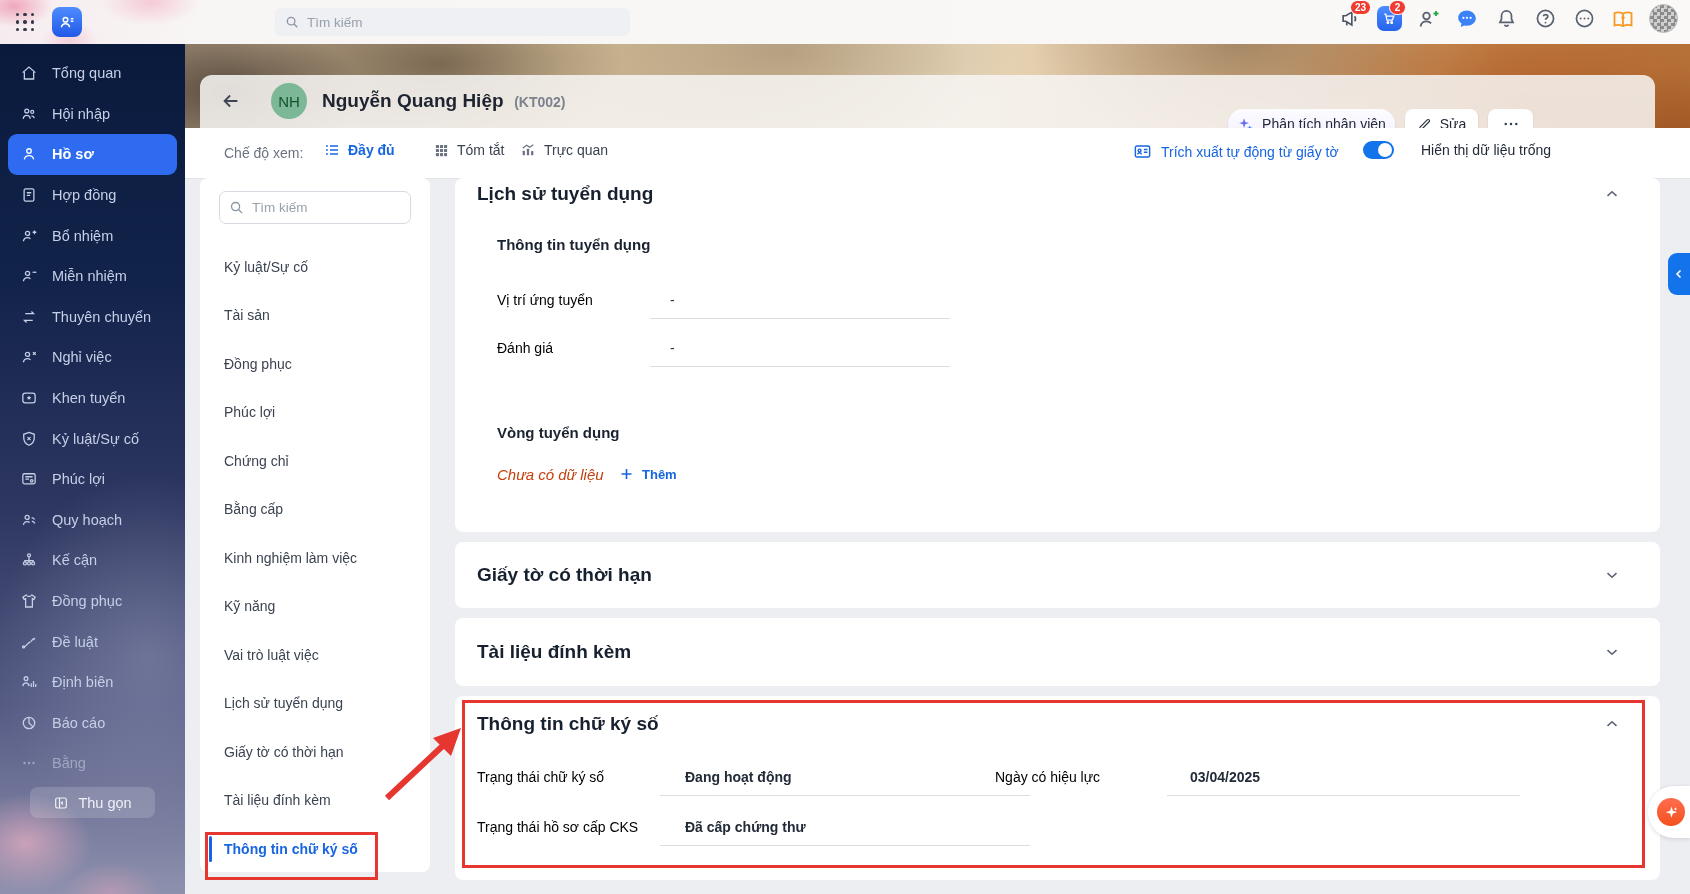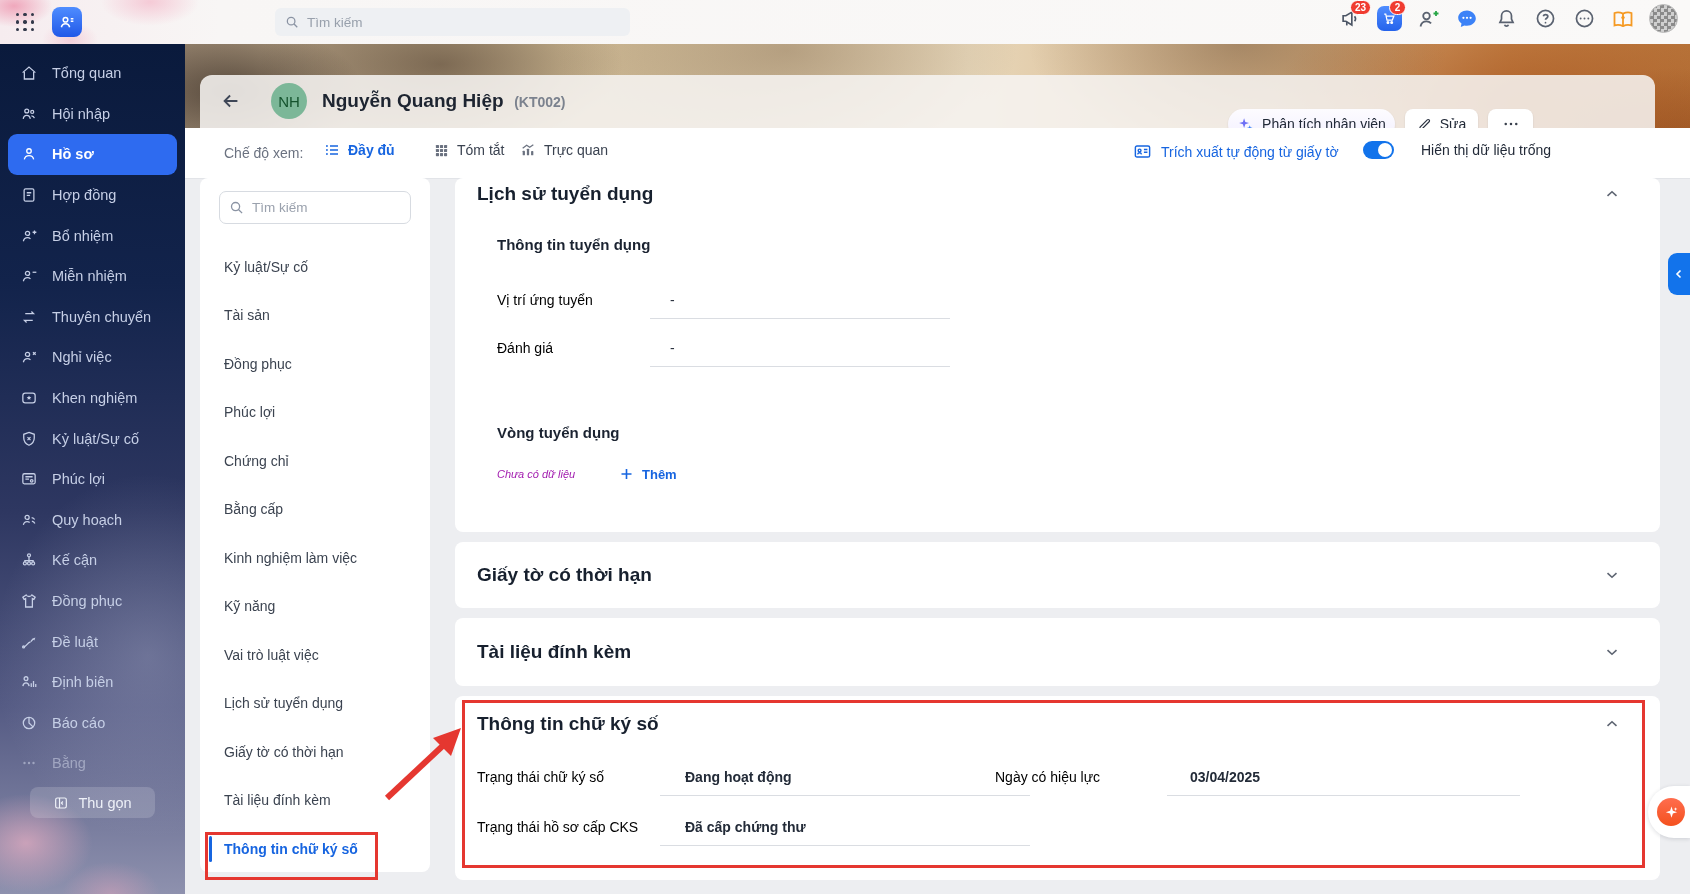--- a/index.html
+++ b/index.html
@@ -98,21 +98,21 @@
   .nav-item.active { color:#1765e0; font-weight:600; }
   .nav-bar { position:absolute; left:9px; width:3px; height:26px; background:#1765e0; border-radius:2px; }
 
   .sec-title { position:absolute; left:22px; transform:translateY(-50%); font-size:19px; font-weight:700; color:#17202e; }
   .chev { position:absolute; left:1148px; transform:translateY(-50%); color:#5f6673; cursor:pointer; }
   .sub-title { position:absolute; left:42px; transform:translateY(-50%); font-size:15px; font-weight:700; color:#1b2331; }
   .f-label { position:absolute; transform:translateY(-50%); font-size:14px; color:#000000; white-space:nowrap; }
   .f-value { position:absolute; transform:translateY(-50%); font-size:14px; color:#2e3542; white-space:nowrap; }
   .f-value.strong { font-weight:700; color:#232b38; }
   .f-line { position:absolute; height:1px; background:#dadde2; }
-  .empty-txt { position:absolute; left:42px; transform:translateY(-50%); font-size:11px; font-style:italic; color:#a21caf;text-align:center; }
+  .empty-txt { position:absolute; left:42px; transform:translateY(-50%); font-size:15px; font-style:italic; color:#c2410c;text-align:center; }
   .add-link { position:absolute; left:164px; transform:translateY(-50%); display:flex; align-items:center; gap:8px;
     color:#1765e0; font-size:13px; font-weight:600; cursor:pointer; }
 
   .anno-box { position:absolute; border:3px solid #e53730; z-index:40; pointer-events:none; }
   .anno-arrow { position:absolute; left:190px; top:670px; z-index:41; pointer-events:none; }
 
   .side-tab { position:absolute; left:1483px; top:209px; width:22px; height:42px; background:#1273eb;
     border-radius:9px 0 0 9px; display:flex; align-items:center; justify-content:center; color:#fff; cursor:pointer; z-index:25; }
   .fab-wrap { position:absolute; left:1463px; top:742px; width:42px; height:52px; background:#fff;
     border-radius:26px 0 0 26px; box-shadow:0 1px 4px rgba(20,30,50,.15); z-index:25; }
@@ -299,21 +299,21 @@
         </span>
         <span>Nghỉ việc</span>
       </div>
     <div class="sb-item">
         <span class="sb-ic">
           <svg width="18" height="18" viewBox="0 0 24 24" fill="none" stroke="currentColor" stroke-width="1.7">
             <rect x="3.8" y="5.5" width="16.4" height="13" rx="3.2"></rect>
             <path d="M12 8.6l.95 1.9 2.1.3-1.5 1.5.35 2.1L12 13.4l-1.9 1 .35-2.1-1.5-1.5 2.1-.3z" fill="currentColor" stroke="none"></path>
           </svg>
         </span>
-        <span>Khen nghiệm</span>
+        <span>Khen tuyển</span>
       </div>
     <div class="sb-item">
         <span class="sb-ic">
           <svg width="18" height="18" viewBox="0 0 24 24" fill="none" stroke="currentColor" stroke-width="1.7">
             <path d="M12 3.2 19 5.7v4.8c0 4.4-2.9 7.9-7 9.8-4.1-1.9-7-5.4-7-9.8V5.7z"></path>
             <path d="M10 9.5l4 4M14 9.5l-4 4"></path>
           </svg>
         </span>
         <span>Kỷ luật/Sự cố</span>
       </div>

